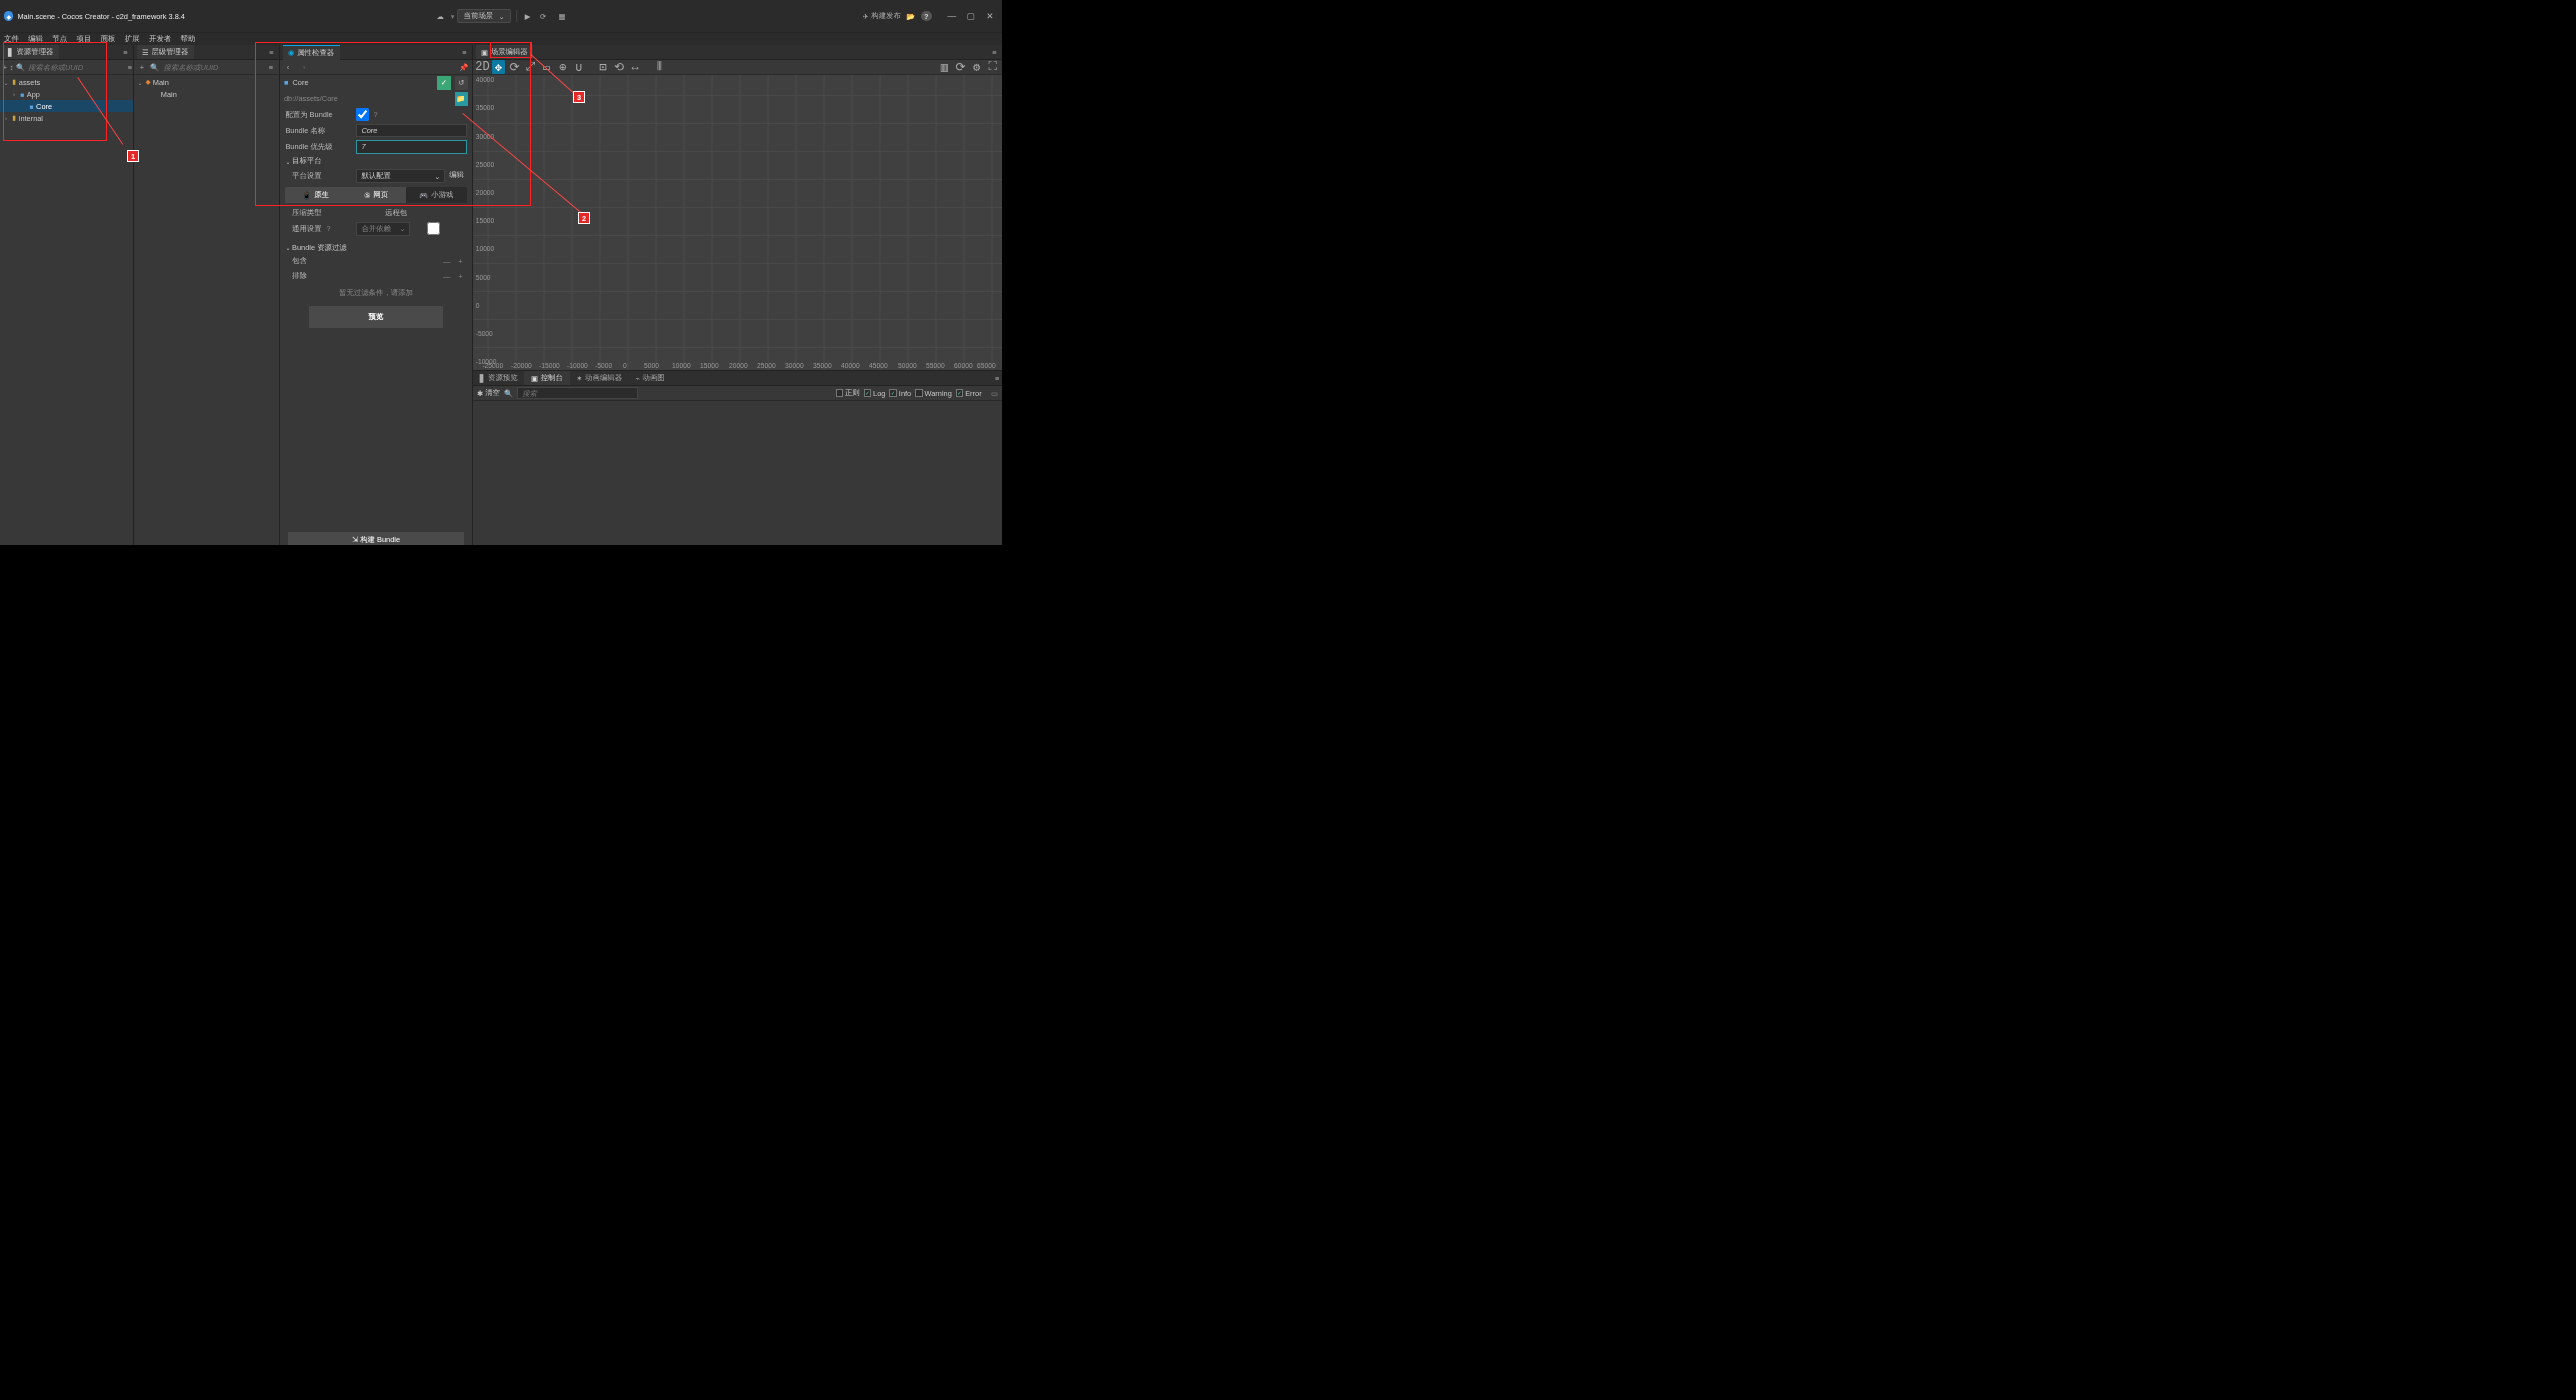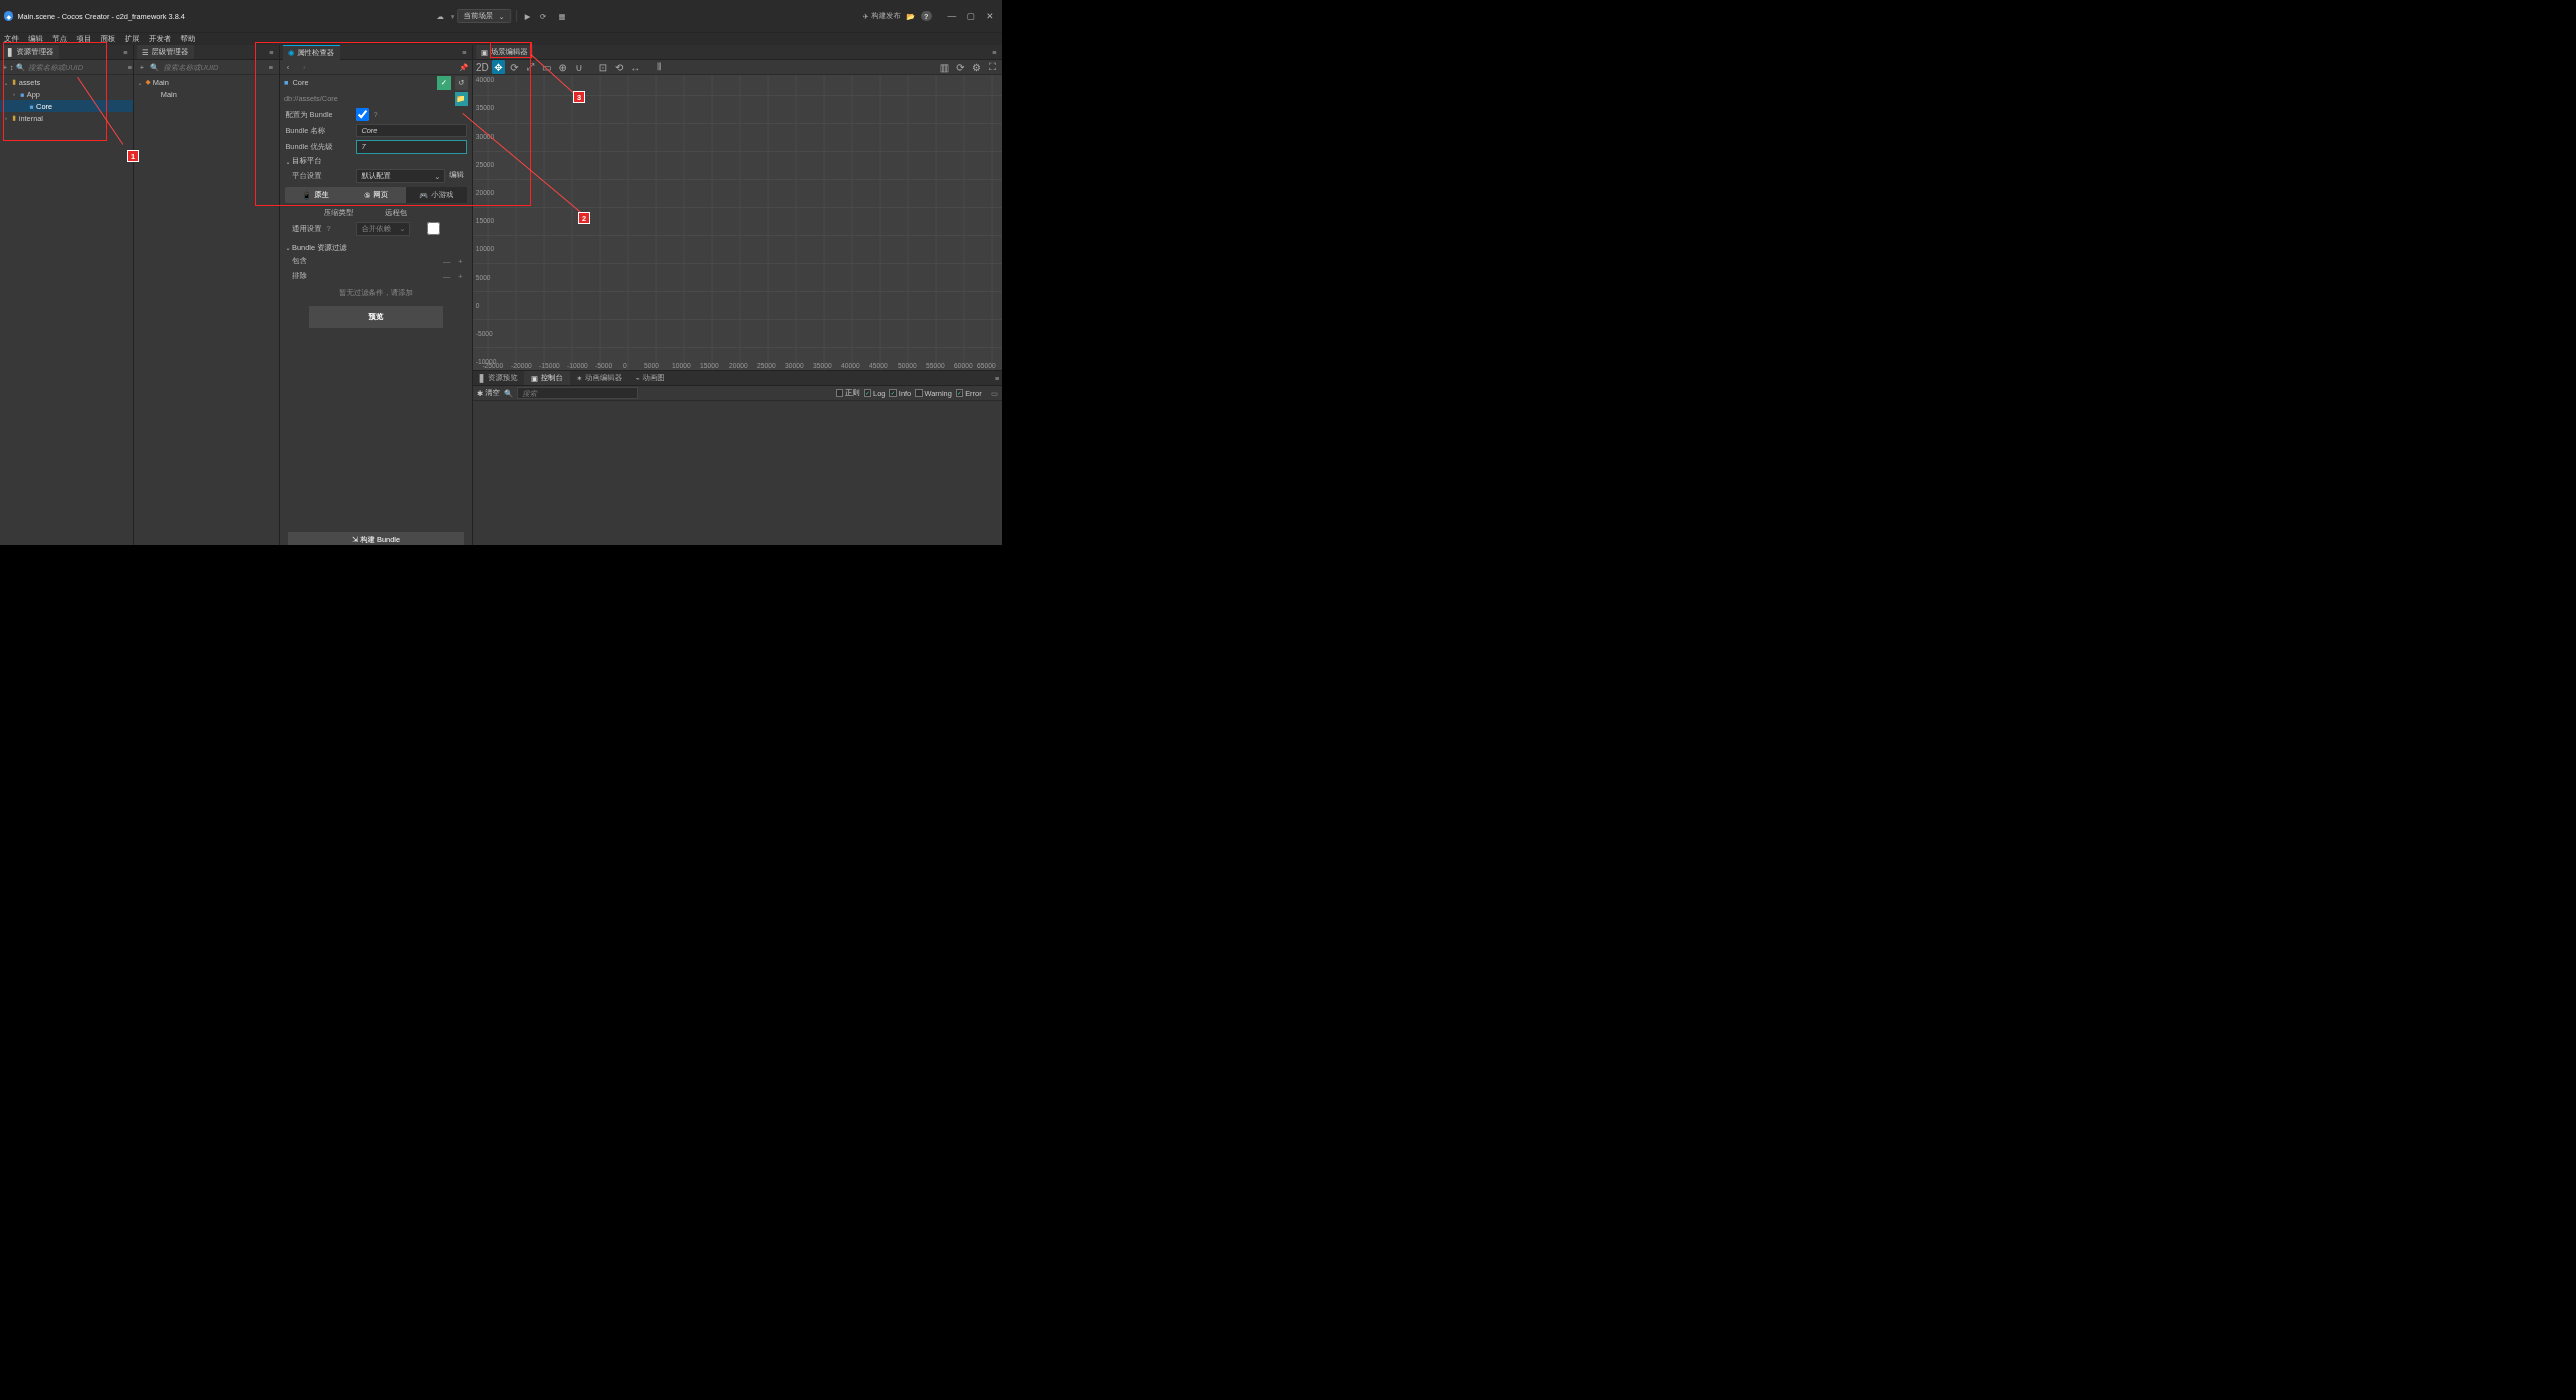--- a/index.html
+++ b/index.html
@@ -52,21 +52,21 @@
 .pill-group { display: flex; background: #2b2b2b; border-radius: 1.3px; overflow: hidden; }
 .pill { flex: 1; text-align: center; padding: 2.7px 0; cursor: pointer; font-size:7.4px;color:#bbb;display:flex;align-items:center;justify-content:center;gap:2.7px;}
 .pill.active { background: #4a4a4a; color:#fff;}
 .preview-btn { background: #4a4a4a; color: #fff; text-align: center; padding: 2.7px 0; margin: 4px 5.4px; cursor: pointer; }
 .preview-btn.big{margin:2.7px 8px;padding:6px 0;font-weight:bold;}
 .section-hdr { display: flex; align-items: center; padding: 1.3px 5.4px; cursor: pointer; font-size:7.4px;}
 .section-hdr .arrow { width: 6.7px; font-size: 6px; }
 
 .scene-panel { flex: 1; display: flex; flex-direction: column; background: #383838; }
 .scene-toolbar { height: 14.8px; display: flex; align-items: center; padding: 0 2.7px; background: #383838; border-bottom: 0.7px solid #2a2a2a; gap: 2.7px; }
-.scene-toolbar .tbtn { width: 13.4px; height: 13.4px; display:flex;align-items:center;justify-content:center;cursor:pointer;border-radius:1.3px;color:#aaa;font-size:10px;}
+.scene-toolbar .tbtn { width: 13.4px; height: 13.4px; display:flex;align-items:center;justify-content:center;cursor:pointer;border-radius:1.3px;color:#aaa;font-size:12px;font-family:Liberation Mono, monospace;}
 .scene-toolbar .tbtn.active { background: #0d7aa3; color:#fff;}
 .scene-canvas { flex: 1; position: relative; background: #404040; overflow: hidden; }
 .grid { position: absolute; inset: 0;
   background-image: linear-gradient(#4a4a4a 0.7px, transparent 0.7px), linear-gradient(90deg, #4a4a4a 0.7px, transparent 0.7px);
   background-size: 28px 28px; background-position: -13.4px -8px;}
 .axis-label { position: absolute; color: #999; font-size: 6.7px; }
 
 .bottom-panel { height: 181px; border-top: 0.7px solid #222; background:#383838; display:flex;flex-direction:column;}
 .bottom-tabs { height: 14.8px; display: flex; align-items: center; background:#2f2f2f; border-bottom:0.7px solid #222;}
 .bottom-tabs .tab { display:flex;align-items:center;gap:2.7px;padding:2px 6.7px;cursor:pointer;font-size:7.4px;color:#aaa;}
@@ -267,21 +267,21 @@
               <span>网页</span>
             </div>
           <div class="pill">
               <span>🎮</span>
               <span>小游戏</span>
             </div>
         </div>
       </div>
 
       <div class="insp-row" style="color:#888">
-        <div class="insp-label ind" style="text-align:center;width:55%">压缩类型</div>
+        <div class="insp-label ind" style="text-align:left;width:55%">压缩类型</div>
         <div class="insp-label" style="width:auto">远程包</div>
       </div>
 
       <div class="insp-row">
         <div class="insp-label ind">
           <span>通用设置</span>
           <span style="color:#888;margin-left:2.7px">?</span>
         </div>
         <div class="insp-value" style="display:flex;gap:17px;align-items:center">
           <div class="insp-select" style="width:54px;color:#888">

